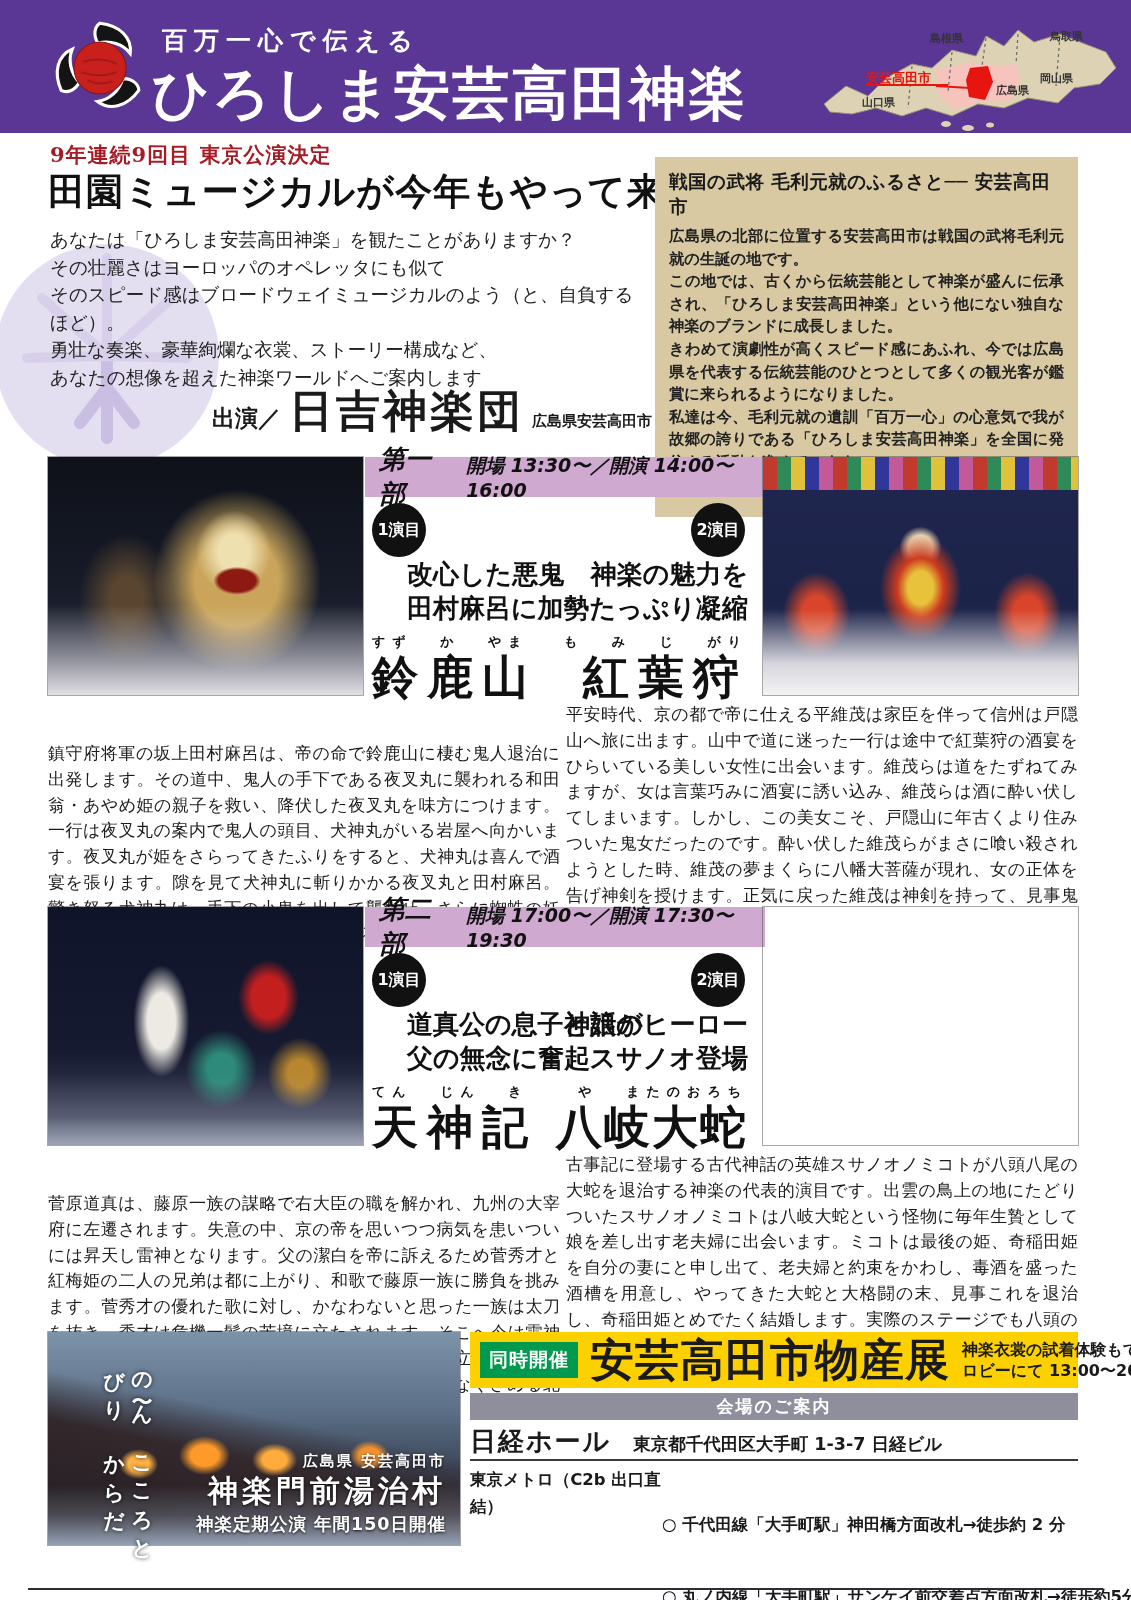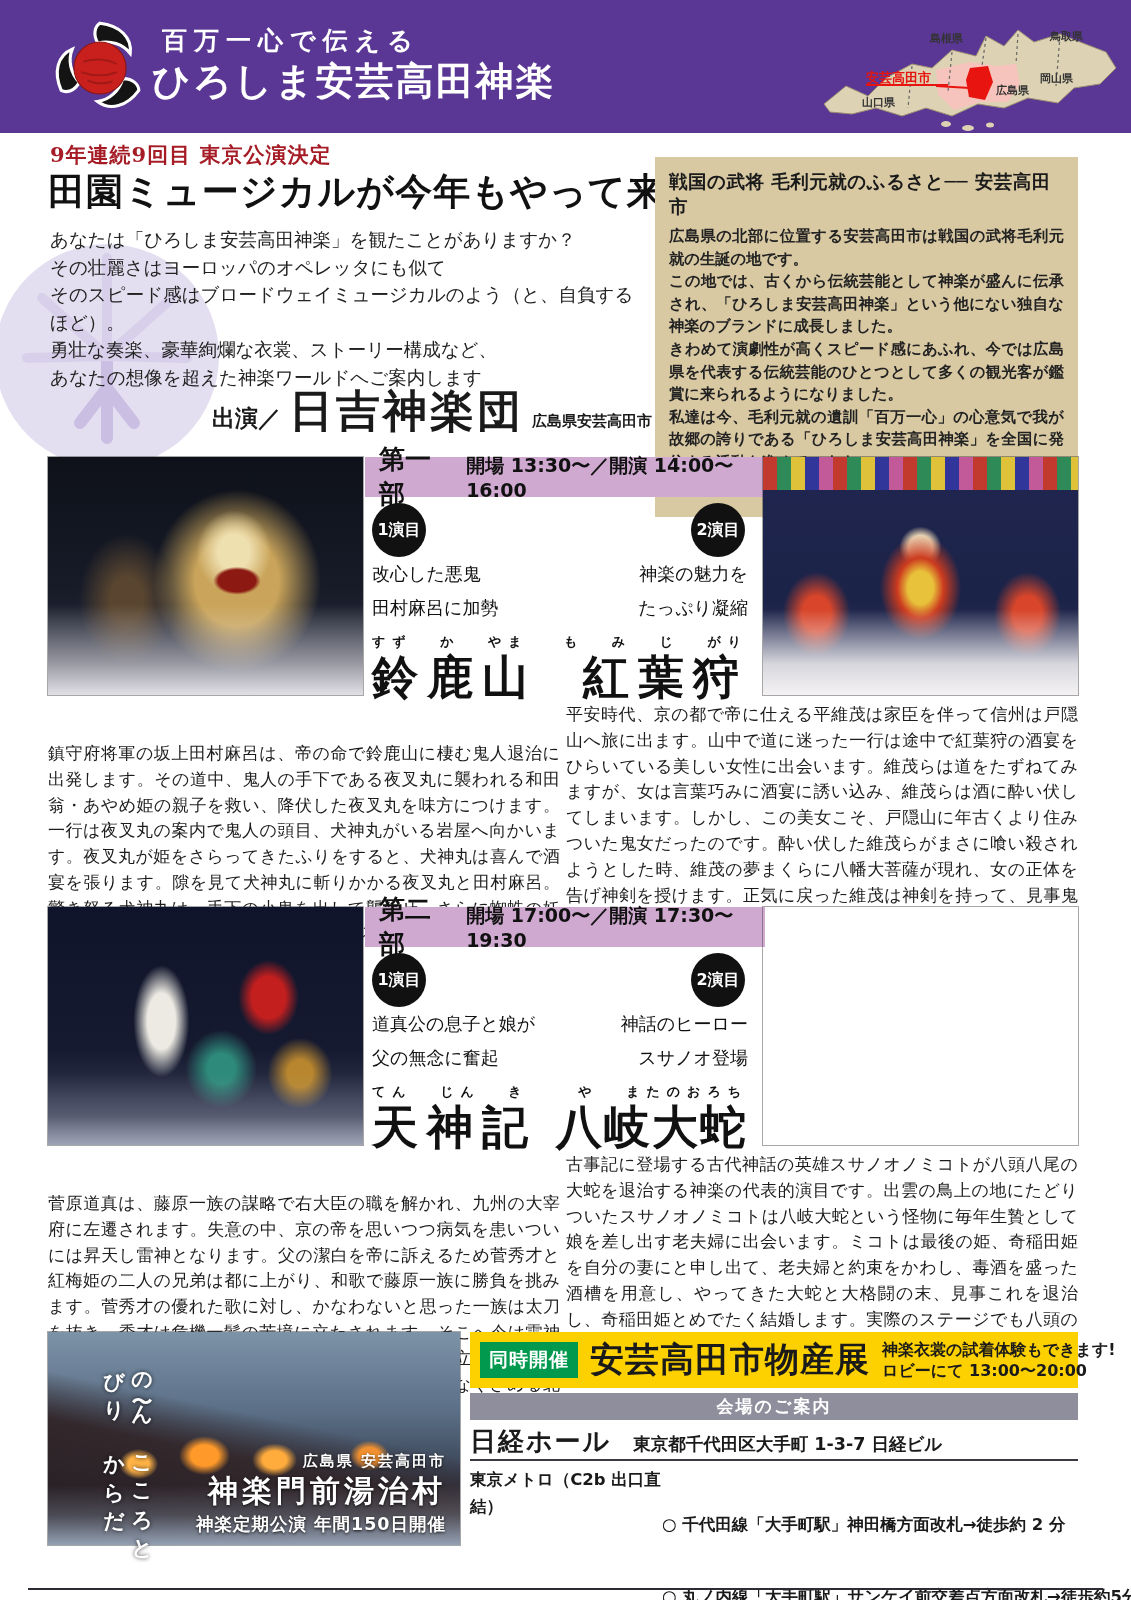--- a/index.html
+++ b/index.html
@@ -8,21 +8,21 @@
   }
   *{margin:0;padding:0;box-sizing:border-box;}
   body{background:#ffffff;font-family:"DejaVu Sans","Liberation Sans",sans-serif;color:#1a1a1a;}
   .page{position:relative;width:1131px;height:1600px;background:#fff;overflow:hidden;}
 
   
   .masthead{position:absolute;left:0;top:0;width:1131px;height:133px;background:var(--c-purple);}
   .logo{position:absolute;left:50px;top:18px;width:100px;height:100px;}
   .tagline{position:absolute;left:162px;top:24px;color:#fff;font-size:25px;font-weight:bold;
            letter-spacing:7px;font-family:"DejaVu Serif","Liberation Serif",serif;}
-  .main-title{position:absolute;left:152px;top:56px;color:#fff;font-size:38px;font-weight:900;
+  .main-title{position:absolute;left:152px;top:56px;color:#fff;font-size:57px;font-weight:900;
            letter-spacing:2px;font-family:"DejaVu Serif","Liberation Serif",serif;}
   .map{position:absolute;left:818px;top:8px;width:305px;height:128px;}
 
   
   .kicker{position:absolute;left:50px;top:141px;color:var(--c-red);font-size:21px;font-weight:900;
           font-family:"DejaVu Serif","Liberation Serif",serif;letter-spacing:1px;}
   .headline{position:absolute;left:48px;top:167px;font-size:37px;font-weight:900;color:#111;
           font-family:"DejaVu Serif","Liberation Serif",serif;letter-spacing:1px;}
   .watermark{position:absolute;left:-18px;top:238px;width:250px;height:250px;opacity:.6;}
   .intro{position:absolute;left:50px;top:226px;width:600px;font-size:18.5px;line-height:27.5px;
@@ -36,33 +36,33 @@
   
   .about-box{position:absolute;left:655px;top:157px;width:423px;height:360px;background:var(--c-beige);
              padding:12px 14px;}
   .about-title{font-size:18.5px;font-weight:900;margin-bottom:6px;letter-spacing:.5px;}
   .about-box p{font-size:15.3px;line-height:22.6px;text-align:justify;font-weight:600;color:#222;}
 
   
   .show-section{position:absolute;left:0;width:1131px;height:450px;}
   .sec1{top:455px;} .sec2{top:905px;}
   .band{position:absolute;left:365px;top:2px;width:400px;height:40px;background:var(--c-band);
-        display:flex;align-items:center;gap:16px;padding-left:14px;}
+        display:flex;align-items:center;gap:16px;padding-left:14px;font-style:italic;}
   .part-label{font-size:26px;font-weight:900;font-family:"DejaVu Serif","Liberation Serif",serif;color:#111;}
   .part-times{font-size:19px;font-weight:bold;color:#111;}
   .photo{position:absolute;box-shadow:0 0 0 1px rgba(60,60,60,.45);}
   .ph-left{left:48px;top:2px;width:315px;height:238px;}
   .ph-right{left:763px;top:2px;width:315px;height:238px;}
   .badge{position:absolute;top:48px;width:54px;height:54px;border-radius:50%;background:#111;color:#fff;
          display:flex;align-items:center;justify-content:center;font-size:16px;font-weight:bold;}
   .badge.b1{left:372px;} .badge.b2{left:691px;}
   .prog{position:absolute;font-family:"DejaVu Serif","Liberation Serif",serif;color:#111;}
   .prog-left{left:372px;top:102px;width:330px;text-align:left;}
   .prog-right{left:455px;top:102px;width:293px;text-align:right;}
-  .catch{font-size:18px;line-height:34px;font-weight:400;}
+  .catch{font-size:26px;line-height:34px;font-weight:700;margin-left:35px;}
   .furigana{font-size:13px;font-weight:bold;letter-spacing:7px;word-spacing:16px;margin-top:8px;}
   .prog-title{font-size:46px;font-weight:900;letter-spacing:9px;line-height:52px;}
   .prog-title.tight{letter-spacing:2px;}
   .desc{position:absolute;top:247px;width:512px;font-size:17px;line-height:25.8px;text-align:justify;
         font-family:"DejaVu Serif","Liberation Serif",serif;color:#1c1c1c;}
   .d-left{left:48px;margin-top:39px;} .d-right{left:566px;}
 
   
   .photo-suzuka{background:
     linear-gradient(0deg, rgba(235,233,238,.95) 0%, rgba(235,233,238,.55) 14%, rgba(235,233,238,0) 38%),
@@ -105,21 +105,21 @@
     radial-gradient(30px 22px at 55% 60%, #ffac3d 0 40%, rgba(255,172,61,0) 75%),
     radial-gradient(26px 20px at 78% 58%, #f09030 0 40%, rgba(240,144,48,0) 75%),
     linear-gradient(12deg,#221c22 0%,#33282c 42%, rgba(51,40,44,0) 58%),
     linear-gradient(180deg,#7d93a8 0%,#5a6e85 38%,#353d4e 70%,#23262f 100%);}
 
   
   .expo-band{position:absolute;left:470px;top:1332px;width:608px;height:56px;background:var(--c-yellow);
              display:flex;align-items:center;gap:12px;padding:0 10px;}
   .expo-badge{background:var(--c-green);color:#fff;font-size:19px;font-weight:900;padding:5px 9px;
               letter-spacing:1px;white-space:nowrap;}
-  .expo-title{font-size:34px;font-weight:900;letter-spacing:1px;white-space:nowrap;}
+  .expo-title{font-size:44px;font-weight:900;letter-spacing:1px;white-space:nowrap;}
   .expo-notes{font-size:16px;font-weight:bold;line-height:21px;white-space:nowrap;}
   .venue-band{position:absolute;left:470px;top:1393px;width:608px;height:27px;background:var(--c-gray);
               color:#fff;font-size:17px;font-weight:bold;display:flex;align-items:center;justify-content:center;
               letter-spacing:2px;}
   .venue-row{position:absolute;left:470px;top:1424px;width:608px;display:flex;align-items:baseline;gap:22px;}
   .venue-hall{font-size:26px;font-weight:900;letter-spacing:2px;}
   .venue-addr{font-size:17.5px;font-weight:bold;}
   .venue-rule{position:absolute;left:470px;top:1459px;width:608px;height:0;border-top:2px solid #3a3a44;}
   .access{position:absolute;left:470px;top:1466px;width:640px;font-size:16.5px;font-weight:bold;line-height:27px;}
   .access-row{display:flex;}

